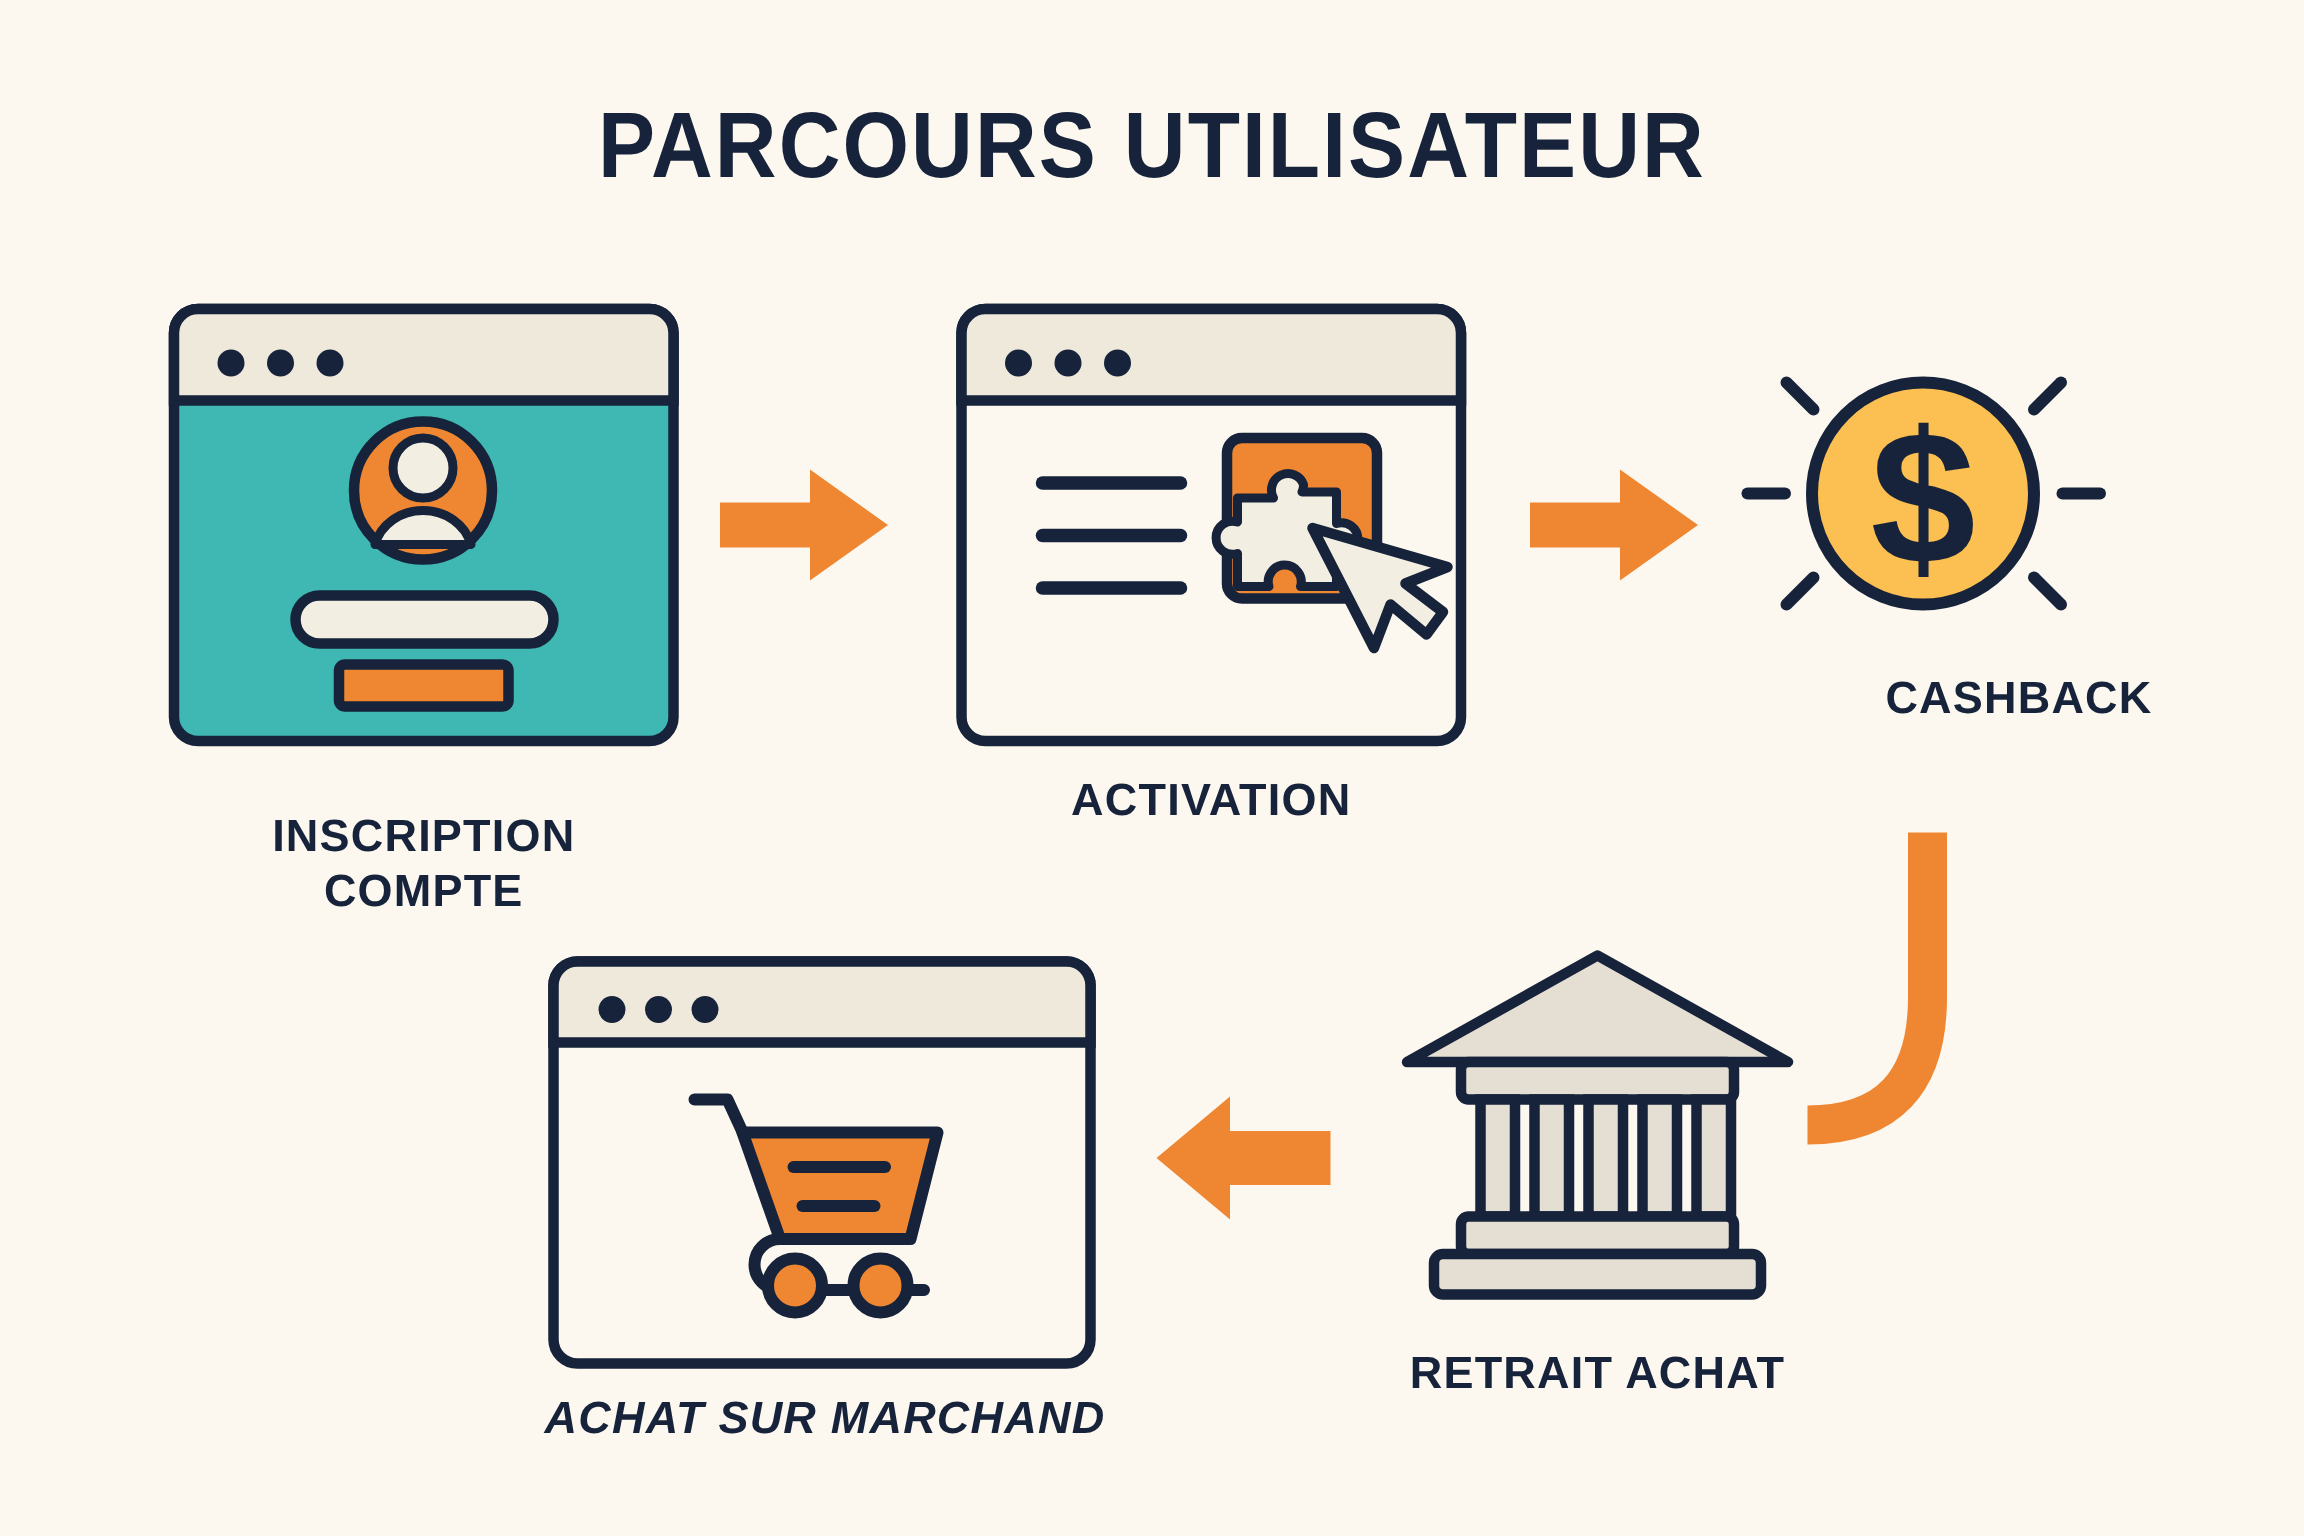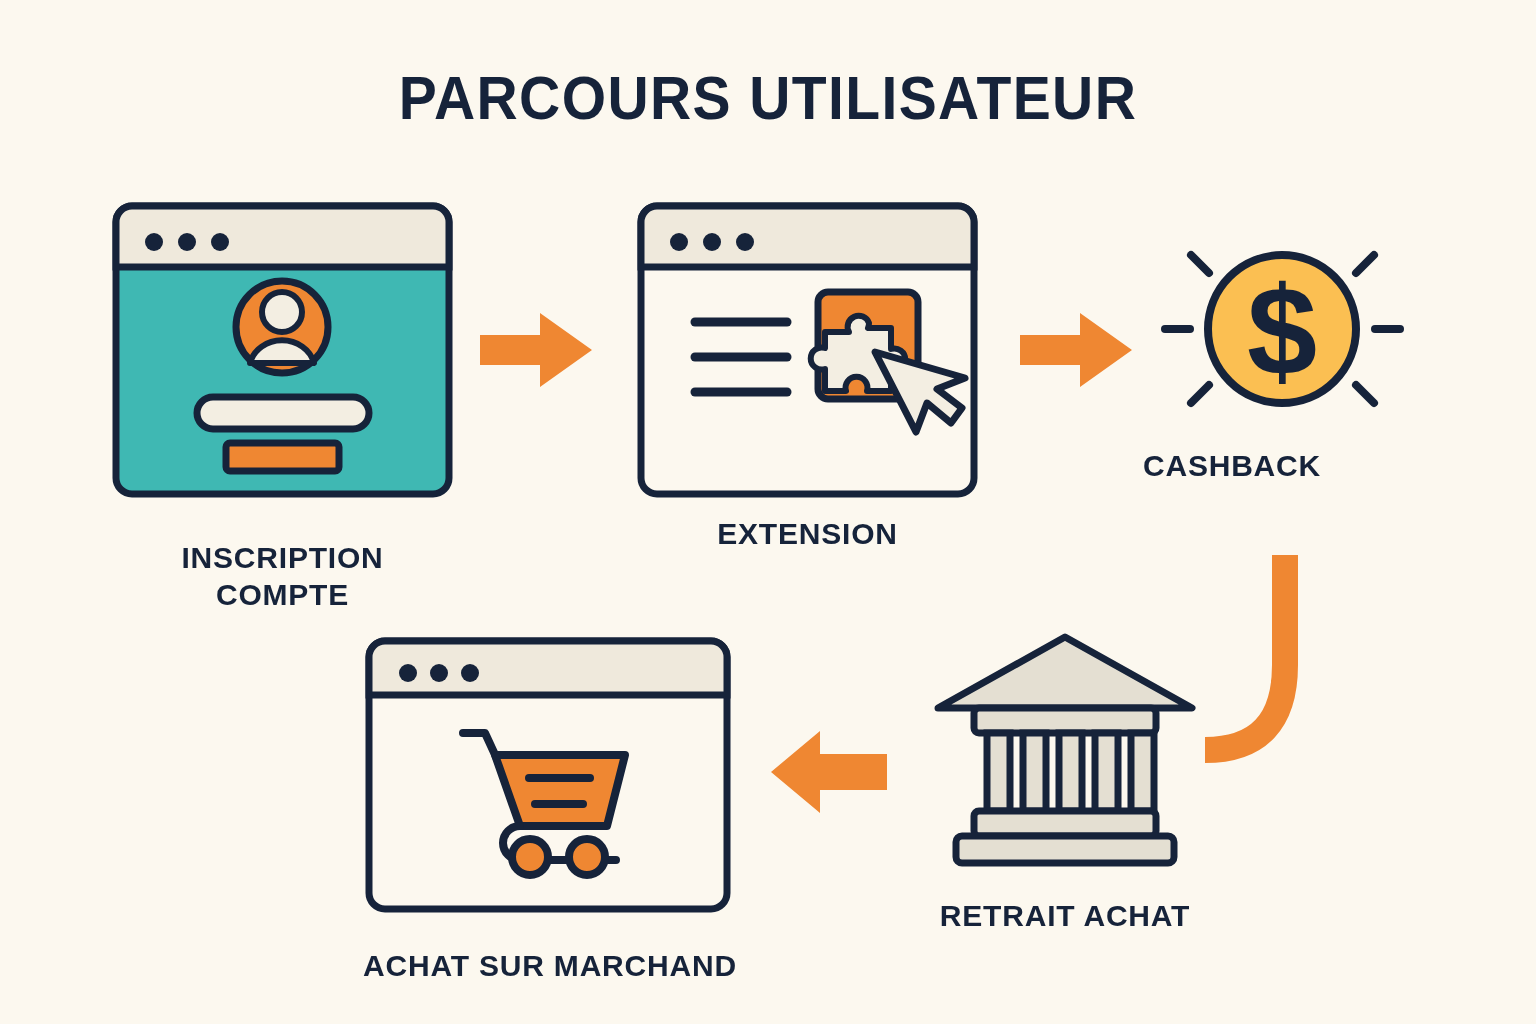--- a/index.html
+++ b/index.html
@@ -108,21 +108,21 @@
         <rect x="183" y="92" width="100" height="107" rx="10" ry="10" fill="#EF8732" stroke="#16233A" stroke-width="7"></rect>
         <path d="M206 135 a11 11 0 1 1 20 -9 a11 11 0 0 1 -1 5 h23 v21 a11 11 0 1 1 0 21 v21 h-24 a11 11 0 1 0 -21 0 h-21 v-22 a11 11 0 1 1 0 -21 v-16 z" transform="translate(8,-3)" fill="#F3EEE2" stroke="#16233A" stroke-width="6" stroke-linejoin="round"></path>
       </g>
 
       <g>
         <path d="M240 152 L281 232 L292 203 L316 223 L327 208 L302 189 L330 178 Z" fill="#F3EEE2" stroke="#16233A" stroke-width="7" stroke-linejoin="round"></path>
       </g>
     </svg>
   </div>
   <div class="caption" style="left:630px; top:516px; width:355px;">
-    <div>EXTENSION</div>
+    <div>ACTIVATION</div>
   </div>
 
   <div class="abs" style="left:1020px; top:305px; width:120px; height:90px;">
     <svg width="120" height="90" viewBox="0 0 120 90">
       <path d="M0 30 H60 V8 L112 45 L60 82 V60 H0 Z" fill="#EF8732"></path>
     </svg>
   </div>
 
   <div class="abs" style="left:1150px; top:225px; width:265px; height:210px;">
     <svg width="265" height="210" viewBox="0 0 265 210">
@@ -131,21 +131,21 @@
         <line x1="224" y1="30" x2="206" y2="48"></line>
         <line x1="15" y1="104" x2="40" y2="104"></line>
         <line x1="250" y1="104" x2="225" y2="104"></line>
         <line x1="41" y1="178" x2="59" y2="160"></line>
         <line x1="224" y1="178" x2="206" y2="160"></line>
       </g>
       <circle cx="132" cy="104" r="74" fill="#FBBF52" stroke="#16233A" stroke-width="8"></circle>
       <text x="132" y="150" text-anchor="middle" font-family="Liberation Sans, sans-serif" font-size="126" font-weight="bold" fill="#16233A">$</text>
     </svg>
   </div>
-  <div class="caption" style="left:1082px; top:448px; width:300px;">
+  <div class="caption" style="left:1135px; top:448px; width:300px;text-align:right;">
     <div>CASHBACK</div>
   </div>
 
   <div class="abs" style="left:1170px; top:545px; width:200px; height:240px;">
     <svg width="200" height="240" viewBox="0 0 200 240">
       <path d="M115 10 L115 120 Q115 205 35 205" fill="none" stroke="#EF8732" stroke-width="26" stroke-linecap="butt"></path>
     </svg>
   </div>
 
   <div class="abs" style="left:930px; top:625px; width:270px; height:255px;">
@@ -188,17 +188,17 @@
 
       <path d="M132 120 H262 L244 191 H157 Z" fill="#EF8732" stroke="#16233A" stroke-width="8" stroke-linejoin="round"></path>
       <line x1="166" y1="143" x2="227" y2="143" stroke="#16233A" stroke-width="8" stroke-linecap="round"></line>
       <line x1="172" y1="169" x2="220" y2="169" stroke="#16233A" stroke-width="8" stroke-linecap="round"></line>
 
       <path d="M157 191 a17 17 0 0 0 -17 17 a17 17 0 0 0 17 17 H253" fill="none" stroke="#16233A" stroke-width="8" stroke-linecap="round"></path>
       <circle cx="167" cy="222" r="18" fill="#EF8732" stroke="#16233A" stroke-width="8"></circle>
       <circle cx="224" cy="222" r="18" fill="#EF8732" stroke="#16233A" stroke-width="8"></circle>
     </svg>
   </div>
-  <div class="caption" style="left:290px; top:948px; width:520px;">
+  <div class="caption" style="left:290px; top:928px; width:520px;font-style:italic;">
     <div>ACHAT SUR MARCHAND</div>
   </div>
 
 </div>
 
 </body></html>

